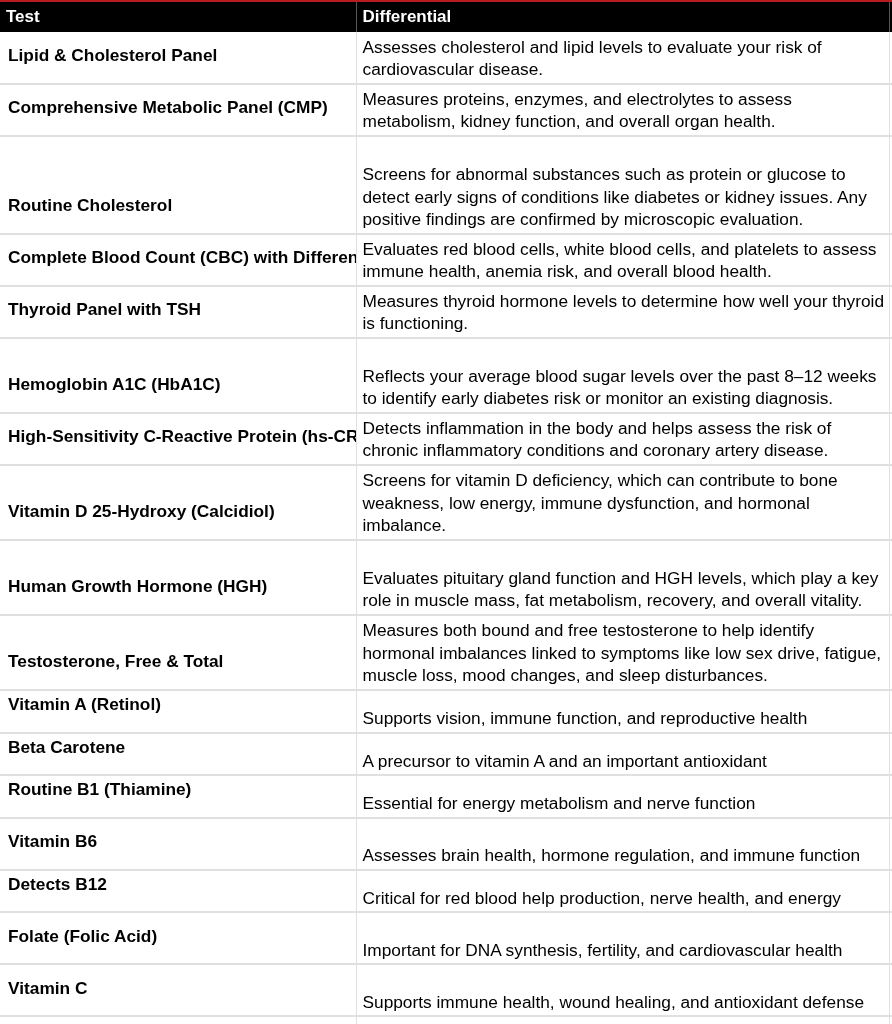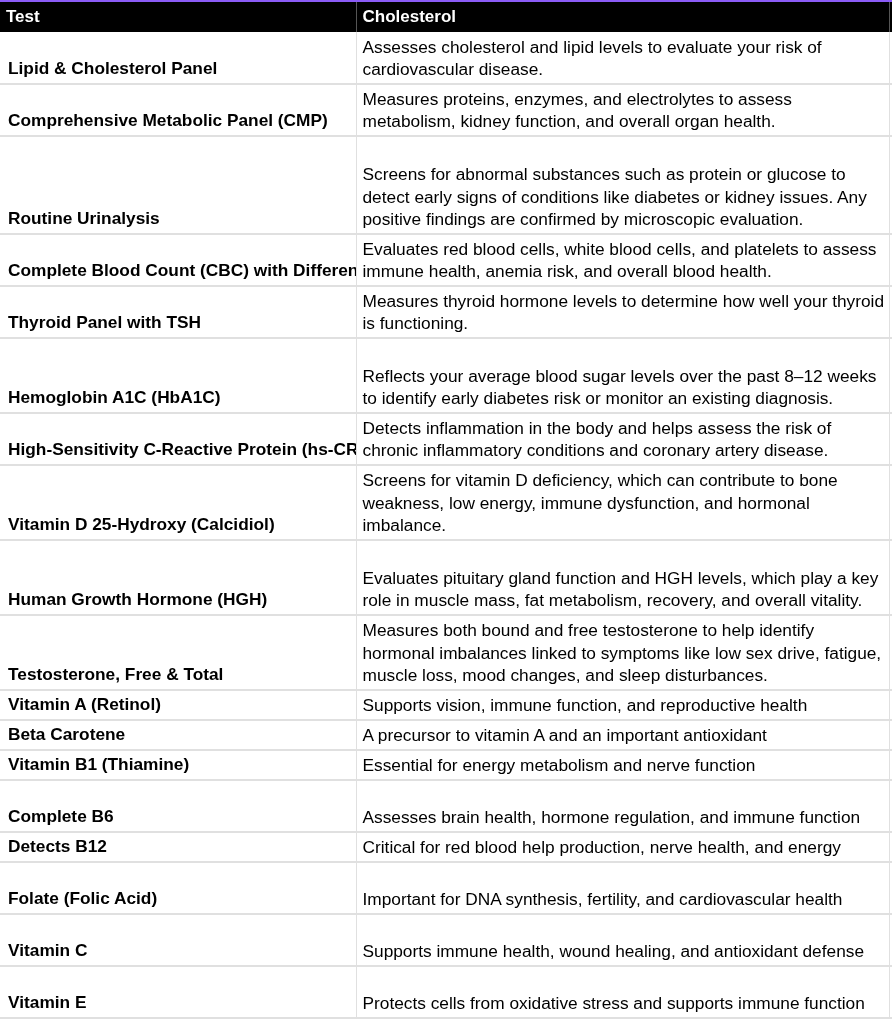--- a/index.html
+++ b/index.html
@@ -5,57 +5,57 @@
     html, body { margin: 0; padding: 0; background: #ffffff; }
     body { width: 892px; height: 1024px; overflow: hidden; position: relative;
            font-family: "Liberation Sans", sans-serif; color: #000; }
     .sheet { position: absolute; left: 0; top: 0; width: 892px; }
     table { border-collapse: collapse; table-layout: fixed; width: 900px; }
     col.c1 { width: 356px; }
     col.c2 { width: 533px; }
     col.c3 { width: 11px; }
     th { background: #000; color: #fff; font-weight: bold; font-size: 17px;
          text-align: left; padding: 0 6px; height: 30px; line-height: 30px;
-         border-right: 1px solid #555; border-top: 2px solid #8b5cf6; white-space: nowrap; overflow: hidden; }
+         border-right: 1px solid #555; border-top: 2px solid #b91c1c; white-space: nowrap; overflow: hidden; }
     td { border: 1px solid #e0e0e0; border-width: 0 1px 2px 0; vertical-align: bottom;
          padding: 2px 7px 2px 7px; font-size: 17.3px; line-height: 22.6px; overflow: hidden; }
-    td.test { font-weight: bold; white-space: nowrap; padding-left: 8px; padding-bottom: 3px; }
+    td.test { font-weight: bold; white-space: nowrap; padding-left: 8px; padding-bottom: 16px; }
     td.desc { white-space: normal; padding-left: 6px; padding-right: 2px; }
     td.extra { border-right: 0; }
   </style>
 </head>
 <body>
 
 <div class="sheet">
   <table>
     <colgroup>
         <col class="c1">
         <col class="c2">
         <col class="c3">
       </colgroup>
     <thead>
       <tr>
         <th>Test</th>
-        <th>Cholesterol</th>
+        <th>Differential</th>
         <th></th>
       </tr>
     </thead>
     <tbody id="rows">
         <tr style="height: 52px;">
           <td class="test">Lipid &amp; Cholesterol Panel</td>
           <td class="desc">Assesses cholesterol and lipid levels to evaluate your risk of cardiovascular disease.</td>
           <td class="extra"></td>
         </tr>
         <tr style="height: 52px;">
           <td class="test">Comprehensive Metabolic Panel (CMP)</td>
           <td class="desc">Measures proteins, enzymes, and electrolytes to assess metabolism, kidney function, and overall organ health.</td>
           <td class="extra"></td>
         </tr>
         <tr style="height: 98px;">
-          <td class="test">Routine Urinalysis</td>
+          <td class="test">Routine Cholesterol</td>
           <td class="desc">Screens for abnormal substances such as protein or glucose to detect early signs of conditions like diabetes or kidney issues. Any positive findings are confirmed by microscopic evaluation.</td>
           <td class="extra"></td>
         </tr>
         <tr style="height: 52px;">
           <td class="test">Complete Blood Count (CBC) with Differential</td>
           <td class="desc">Evaluates red blood cells, white blood cells, and platelets to assess immune health, anemia risk, and overall blood health.</td>
           <td class="extra"></td>
         </tr>
         <tr style="height: 52px;">
           <td class="test">Thyroid Panel with TSH</td>
@@ -91,26 +91,26 @@
           <td class="test">Vitamin A (Retinol)</td>
           <td class="desc">Supports vision, immune function, and reproductive health</td>
           <td class="extra"></td>
         </tr>
         <tr style="height: 30px;">
           <td class="test">Beta Carotene</td>
           <td class="desc">A precursor to vitamin A and an important antioxidant</td>
           <td class="extra"></td>
         </tr>
         <tr style="height: 30px;">
-          <td class="test">Vitamin B1 (Thiamine)</td>
+          <td class="test">Routine B1 (Thiamine)</td>
           <td class="desc">Essential for energy metabolism and nerve function</td>
           <td class="extra"></td>
         </tr>
         <tr style="height: 52px;">
-          <td class="test">Complete B6</td>
+          <td class="test">Vitamin B6</td>
           <td class="desc">Assesses brain health, hormone regulation, and immune function</td>
           <td class="extra"></td>
         </tr>
         <tr style="height: 30px;">
           <td class="test">Detects B12</td>
           <td class="desc">Critical for red blood help production, nerve health, and energy</td>
           <td class="extra"></td>
         </tr>
         <tr style="height: 52px;">
           <td class="test">Folate (Folic Acid)</td>

